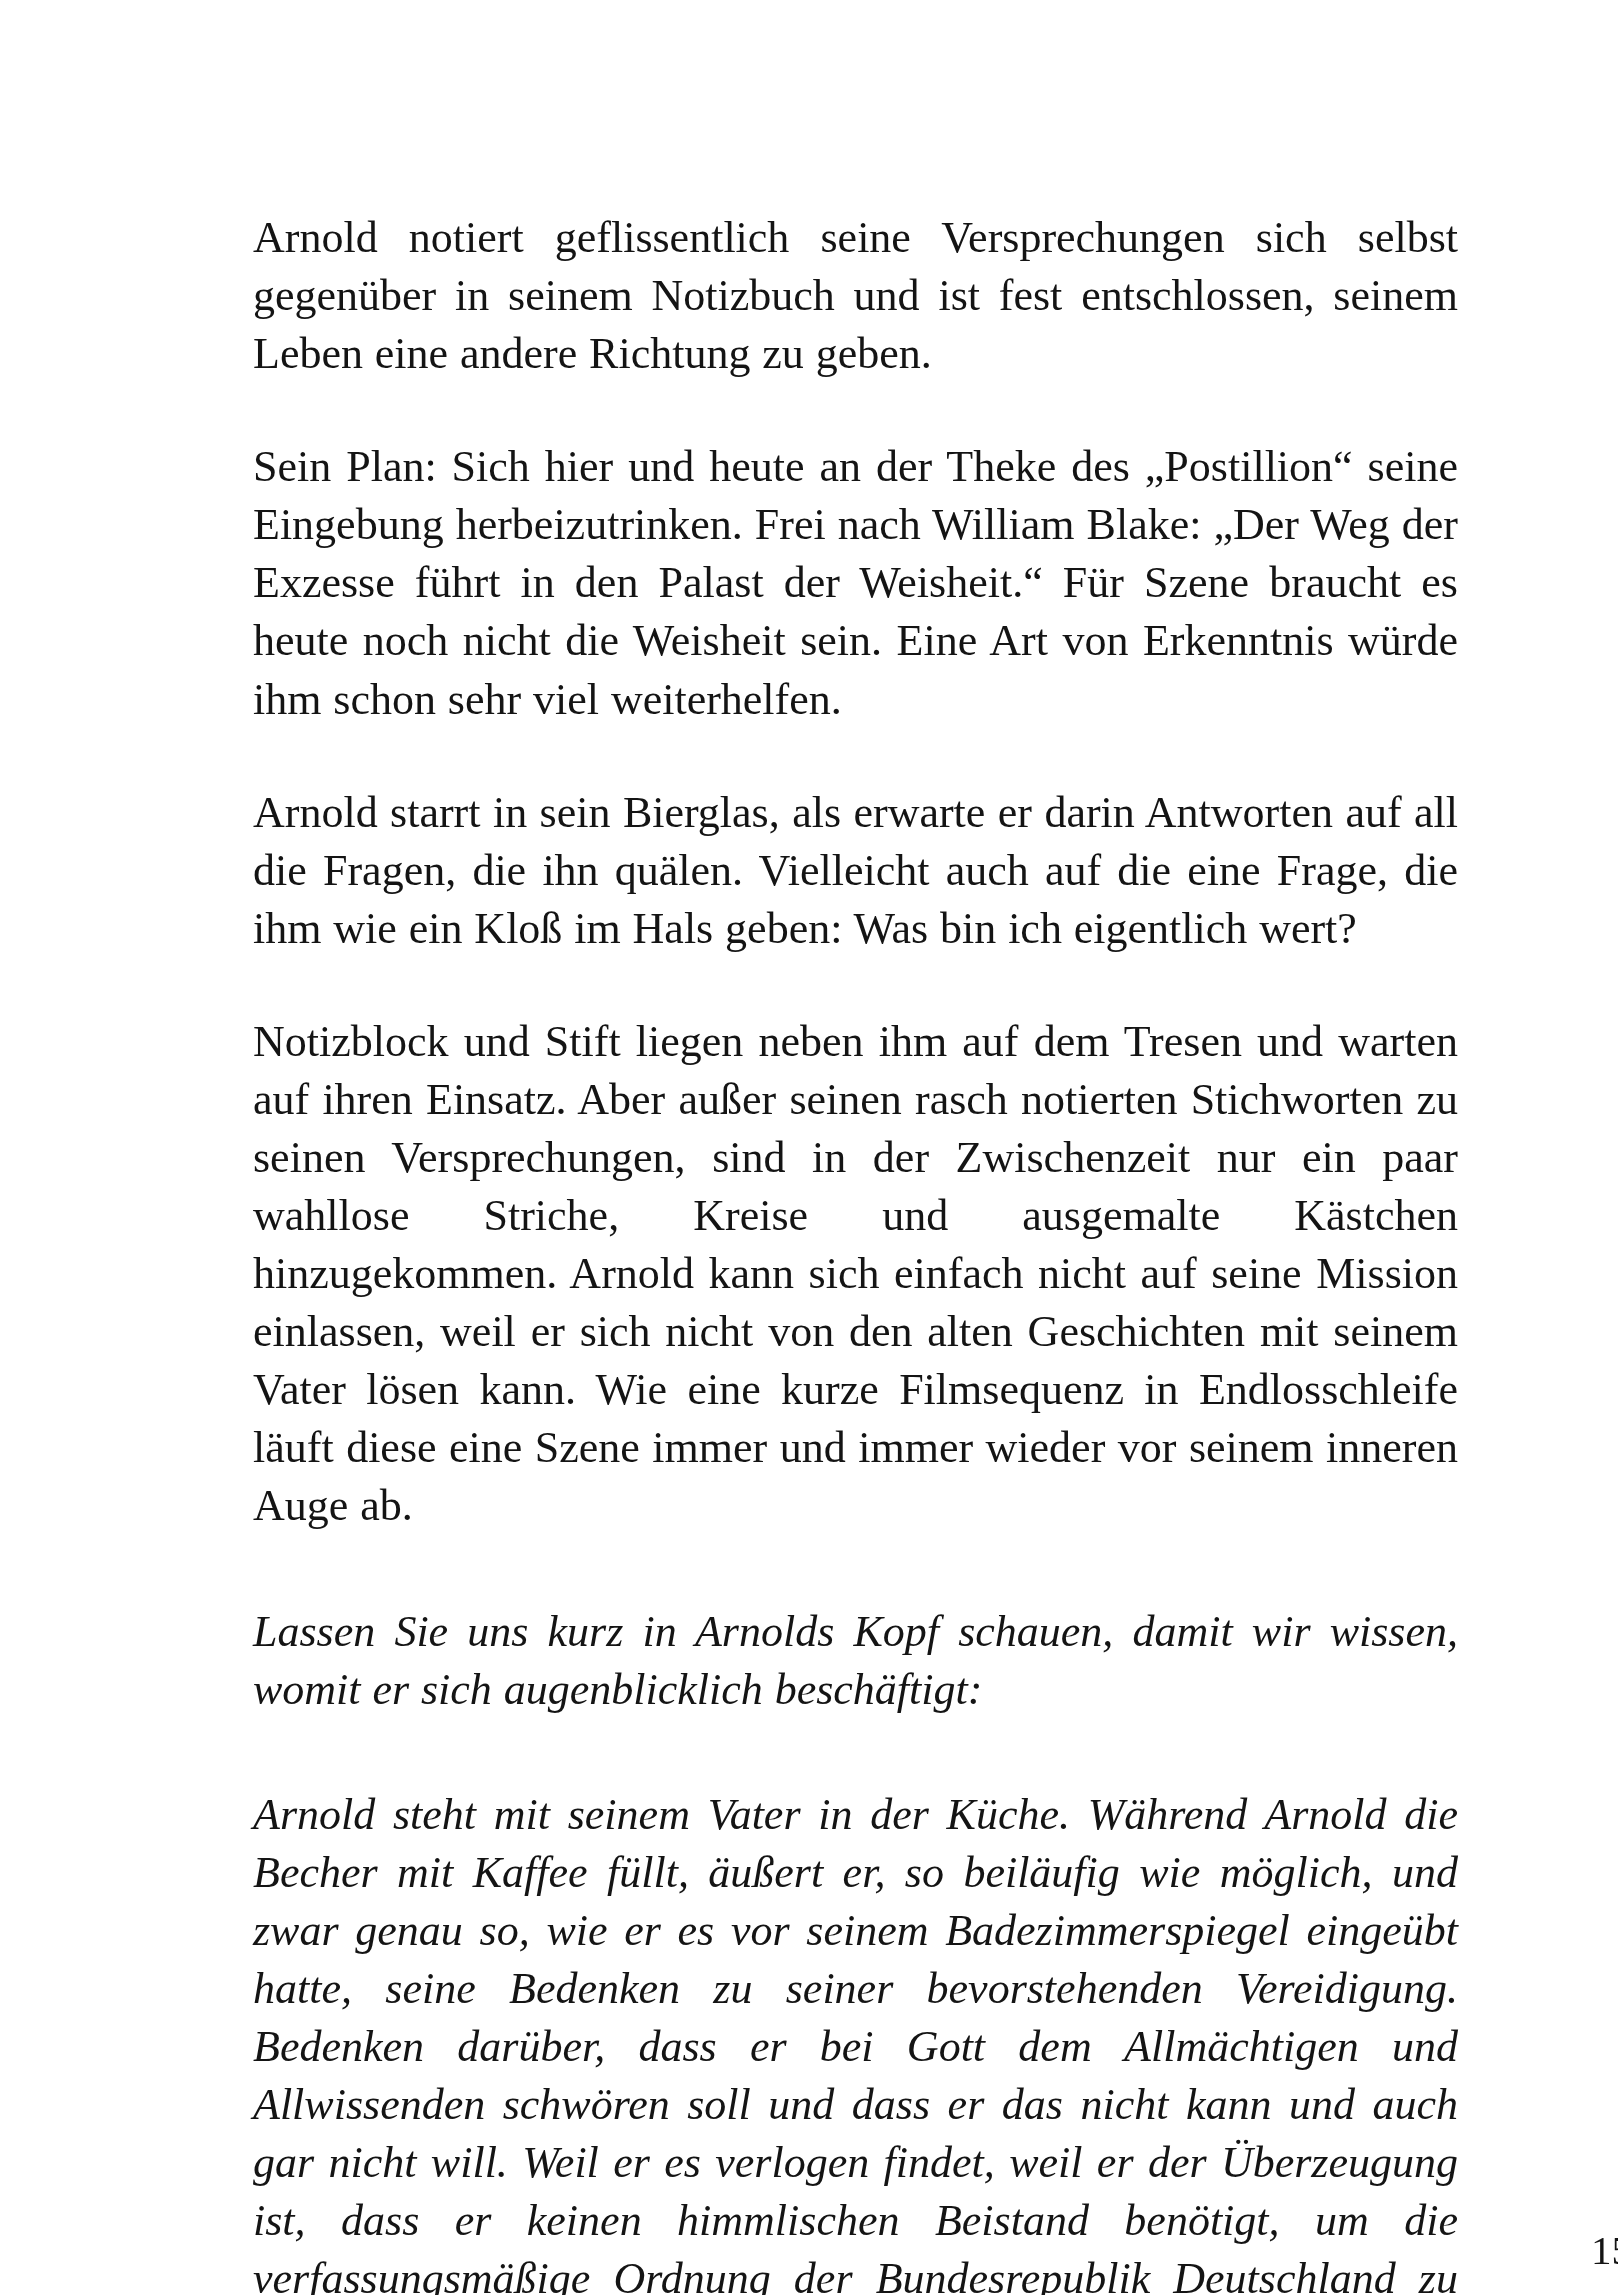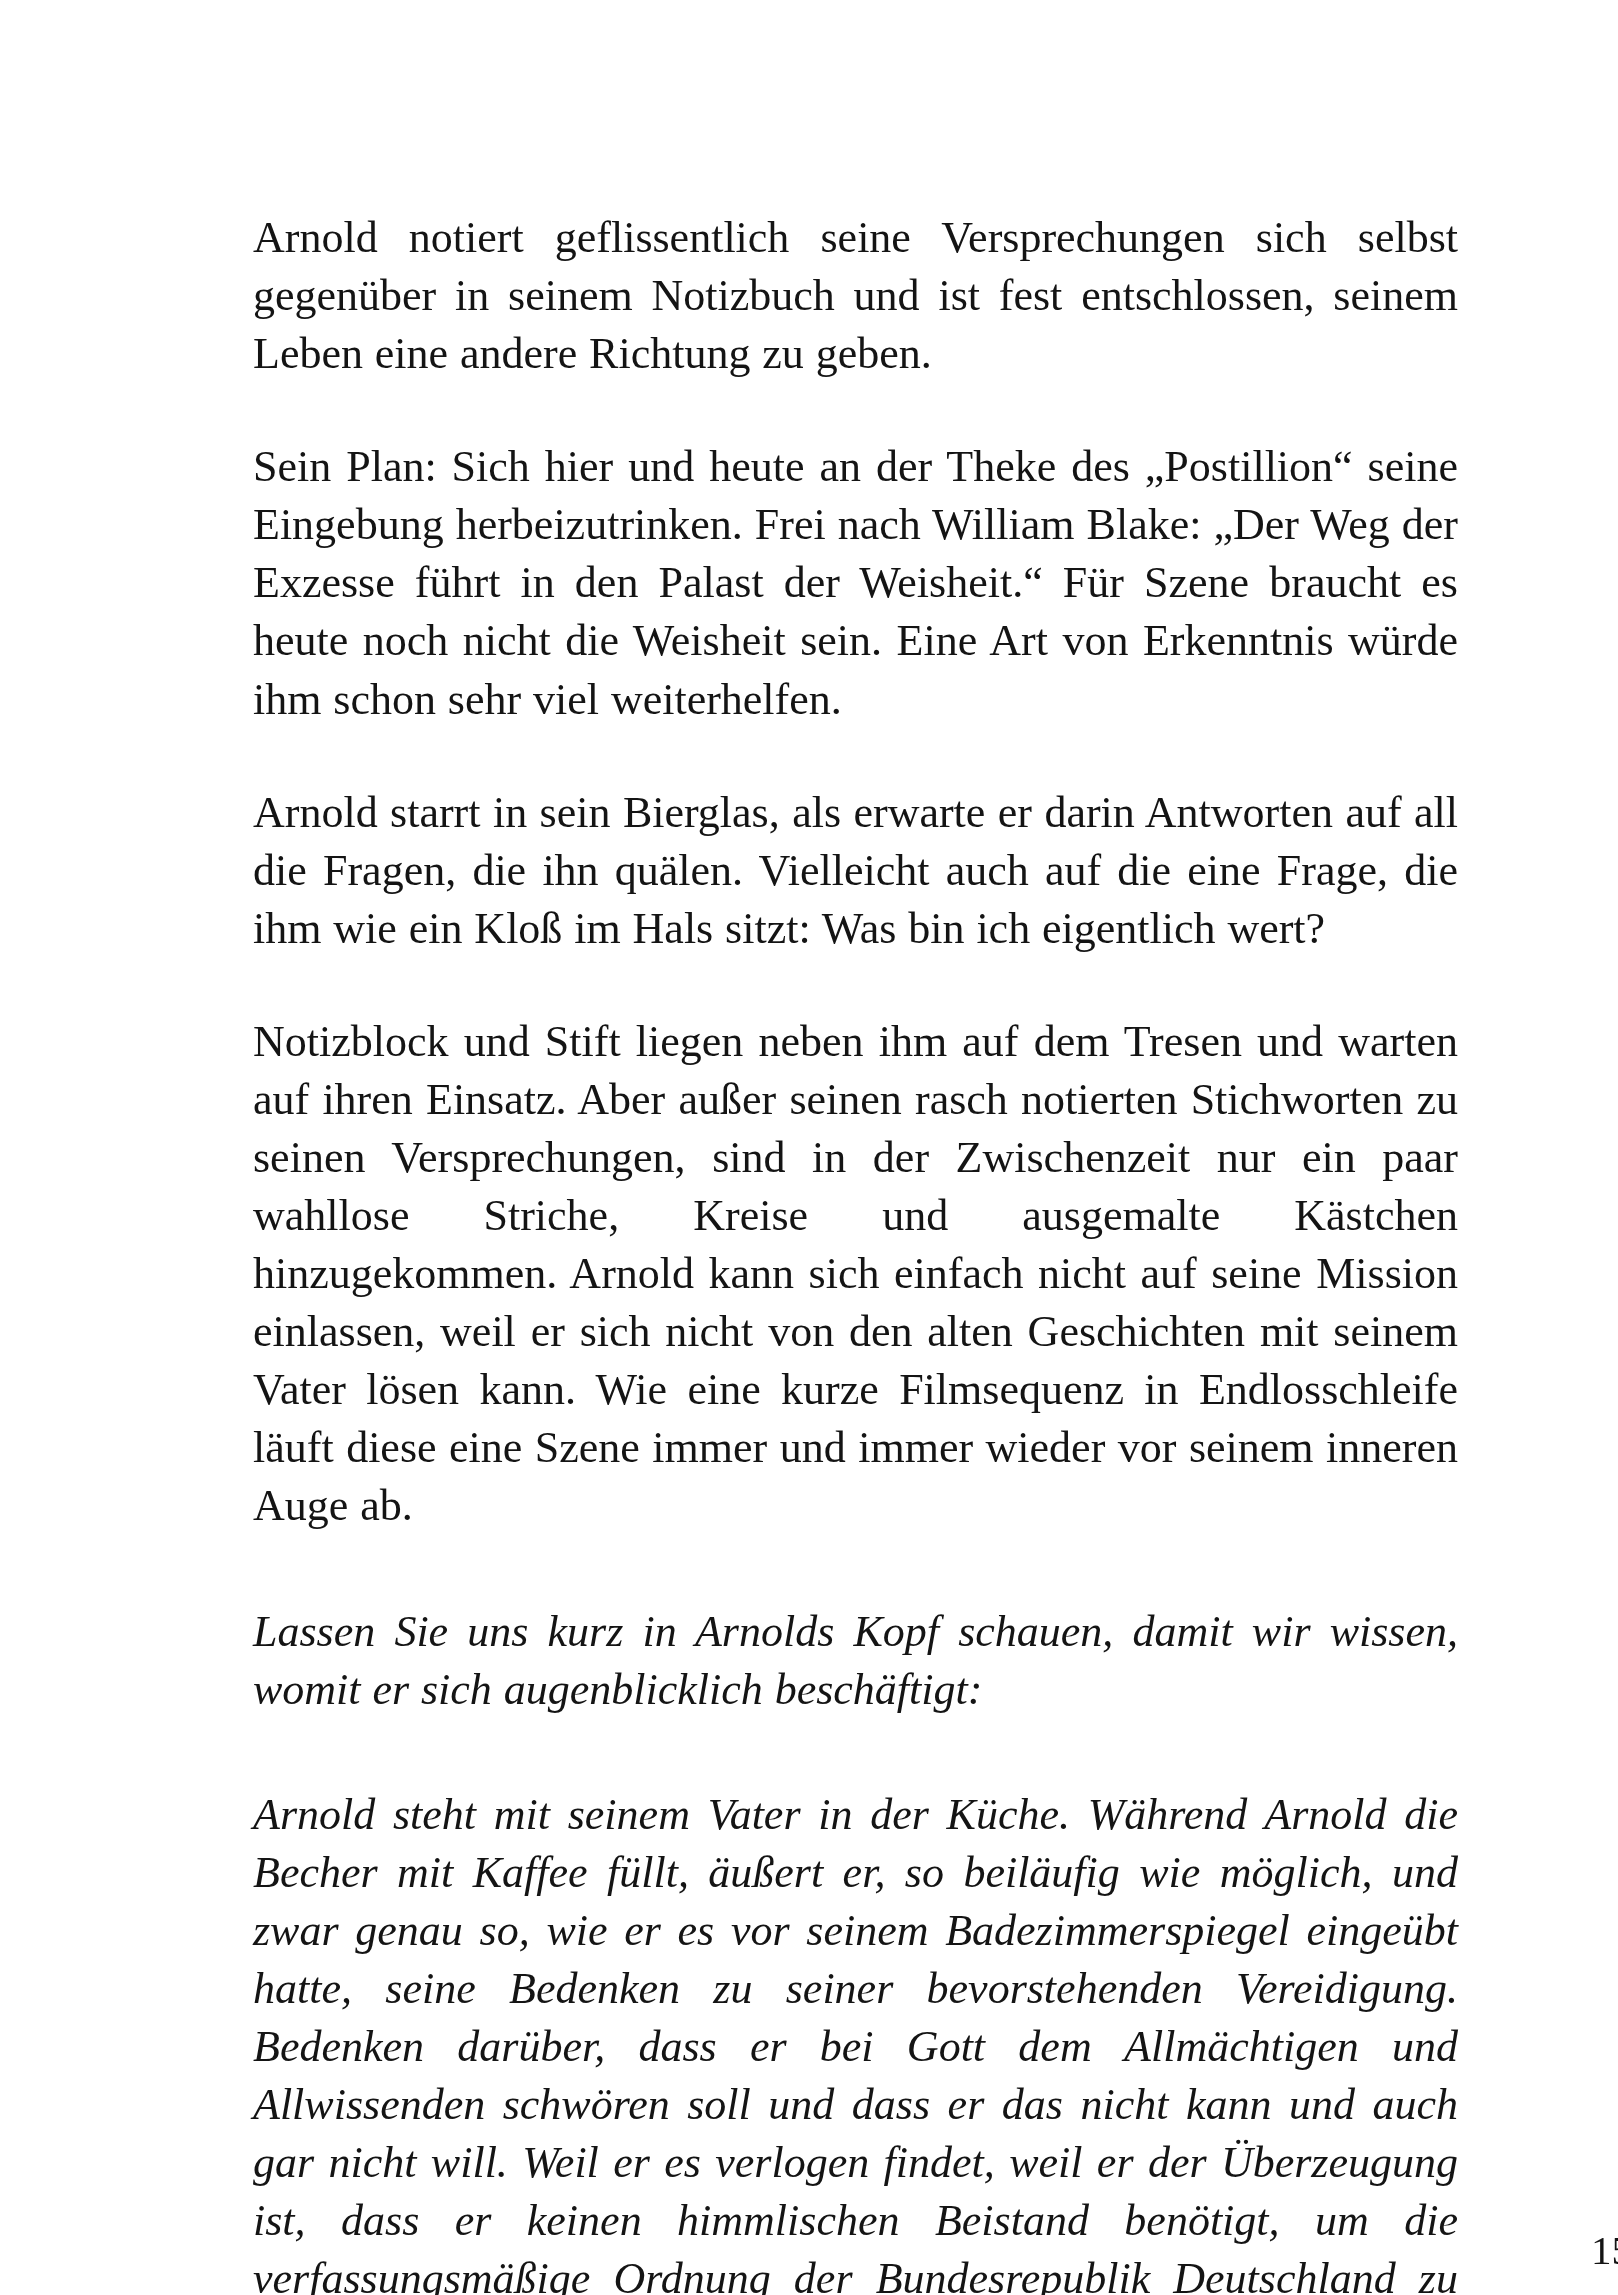--- a/index.html
+++ b/index.html
@@ -56,21 +56,21 @@
 </head>
 <body>
 
 <div class="page">
 
   <div class="text-block">
     <p>Arnold notiert geflissentlich seine Versprechungen sich selbst gegenüber in seinem Notizbuch und ist fest entschlossen, seinem Leben eine andere Richtung zu geben.</p>
 
     <p>Sein Plan: Sich hier und heute an der Theke des „Postillion“ seine Eingebung herbeizutrinken. Frei nach William Blake: „Der Weg der Exzesse führt in den Palast der Weisheit.“ Für Szene braucht es heute noch nicht die Weisheit sein. Eine Art von Erkenntnis würde ihm schon sehr viel weiterhelfen.</p>
 
-    <p>Arnold starrt in sein Bierglas, als erwarte er darin Antworten auf all die Fragen, die ihn quälen. Vielleicht auch auf die eine Frage, die ihm wie ein Kloß im Hals sitzt: Was bin ich eigentlich wert?</p>
+    <p>Arnold starrt in sein Bierglas, als erwarte er darin Antworten auf all die Fragen, die ihn quälen. Vielleicht auch auf die eine Frage, die ihm wie ein Kloß im Hals geben: Was bin ich eigentlich wert?</p>
 
     <p>Notizblock und Stift liegen neben ihm auf dem Tresen und warten auf ihren Einsatz. Aber außer seinen rasch notierten Stichworten zu seinen Versprechungen, sind in der Zwischenzeit nur ein paar wahllose Striche, Kreise und ausgemalte Kästchen hinzugekommen. Arnold kann sich einfach nicht auf seine Mission einlassen, weil er sich nicht von den alten Geschichten mit seinem Vater lösen kann. Wie eine kurze Filmsequenz in Endlosschleife läuft diese eine Szene immer und immer wieder vor seinem inneren Auge ab.</p>
 
     <p class="italic">Lassen Sie uns kurz in Arnolds Kopf schauen, damit wir wissen, womit er sich augenblicklich beschäftigt:</p>
 
     <p class="italic">Arnold steht mit seinem Vater in der Küche. Während Arnold die Becher mit Kaffee füllt, äußert er, so beiläufig wie möglich, und zwar genau so, wie er es vor seinem Badezimmerspiegel eingeübt hatte, seine Bedenken zu seiner bevorstehenden Vereidigung. Bedenken darüber, dass er bei Gott dem Allmächtigen und Allwissenden schwören soll und dass er das nicht kann und auch gar nicht will. Weil er es verlogen findet, weil er der Überzeugung ist, dass er keinen himmlischen Beistand benötigt, um die verfassungsmäßige Ordnung der Bundesrepublik Deutschland zu wahren. Denn das bekommt er auch noch alleine hin. Wofür sonst hat er sechs Jahre seines Lebens dem Studium genau dieser Materie gewidmet? Um dann, am Ende, als ihm von offizieller Stelle bescheinigt wird, dass er sein Fachgebiet beherrscht, um den Beistand Gottes zu bitten? „Wo bitte, findet hier die Anerkennung meiner Leistung und das Vertrauen in mich, in</p>
   </div>
 
   <div class="page-number">15</div>
 

